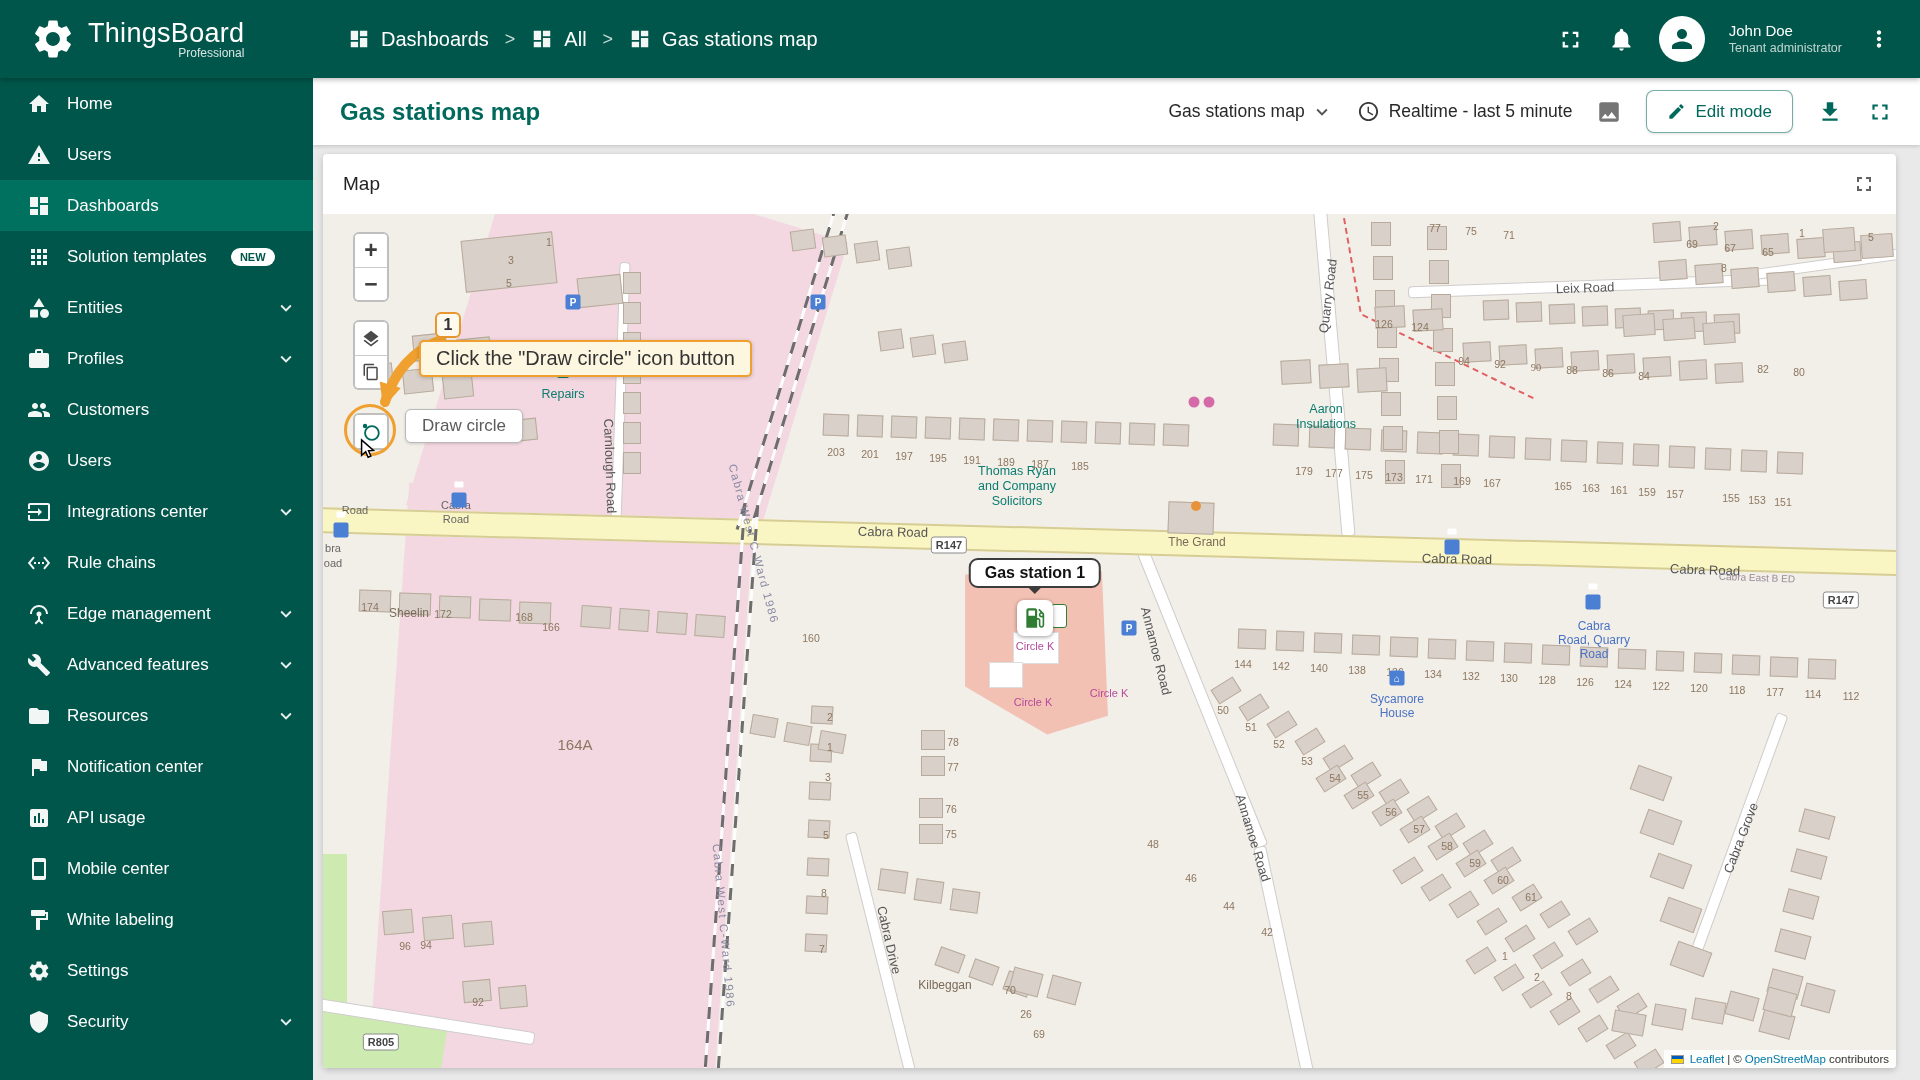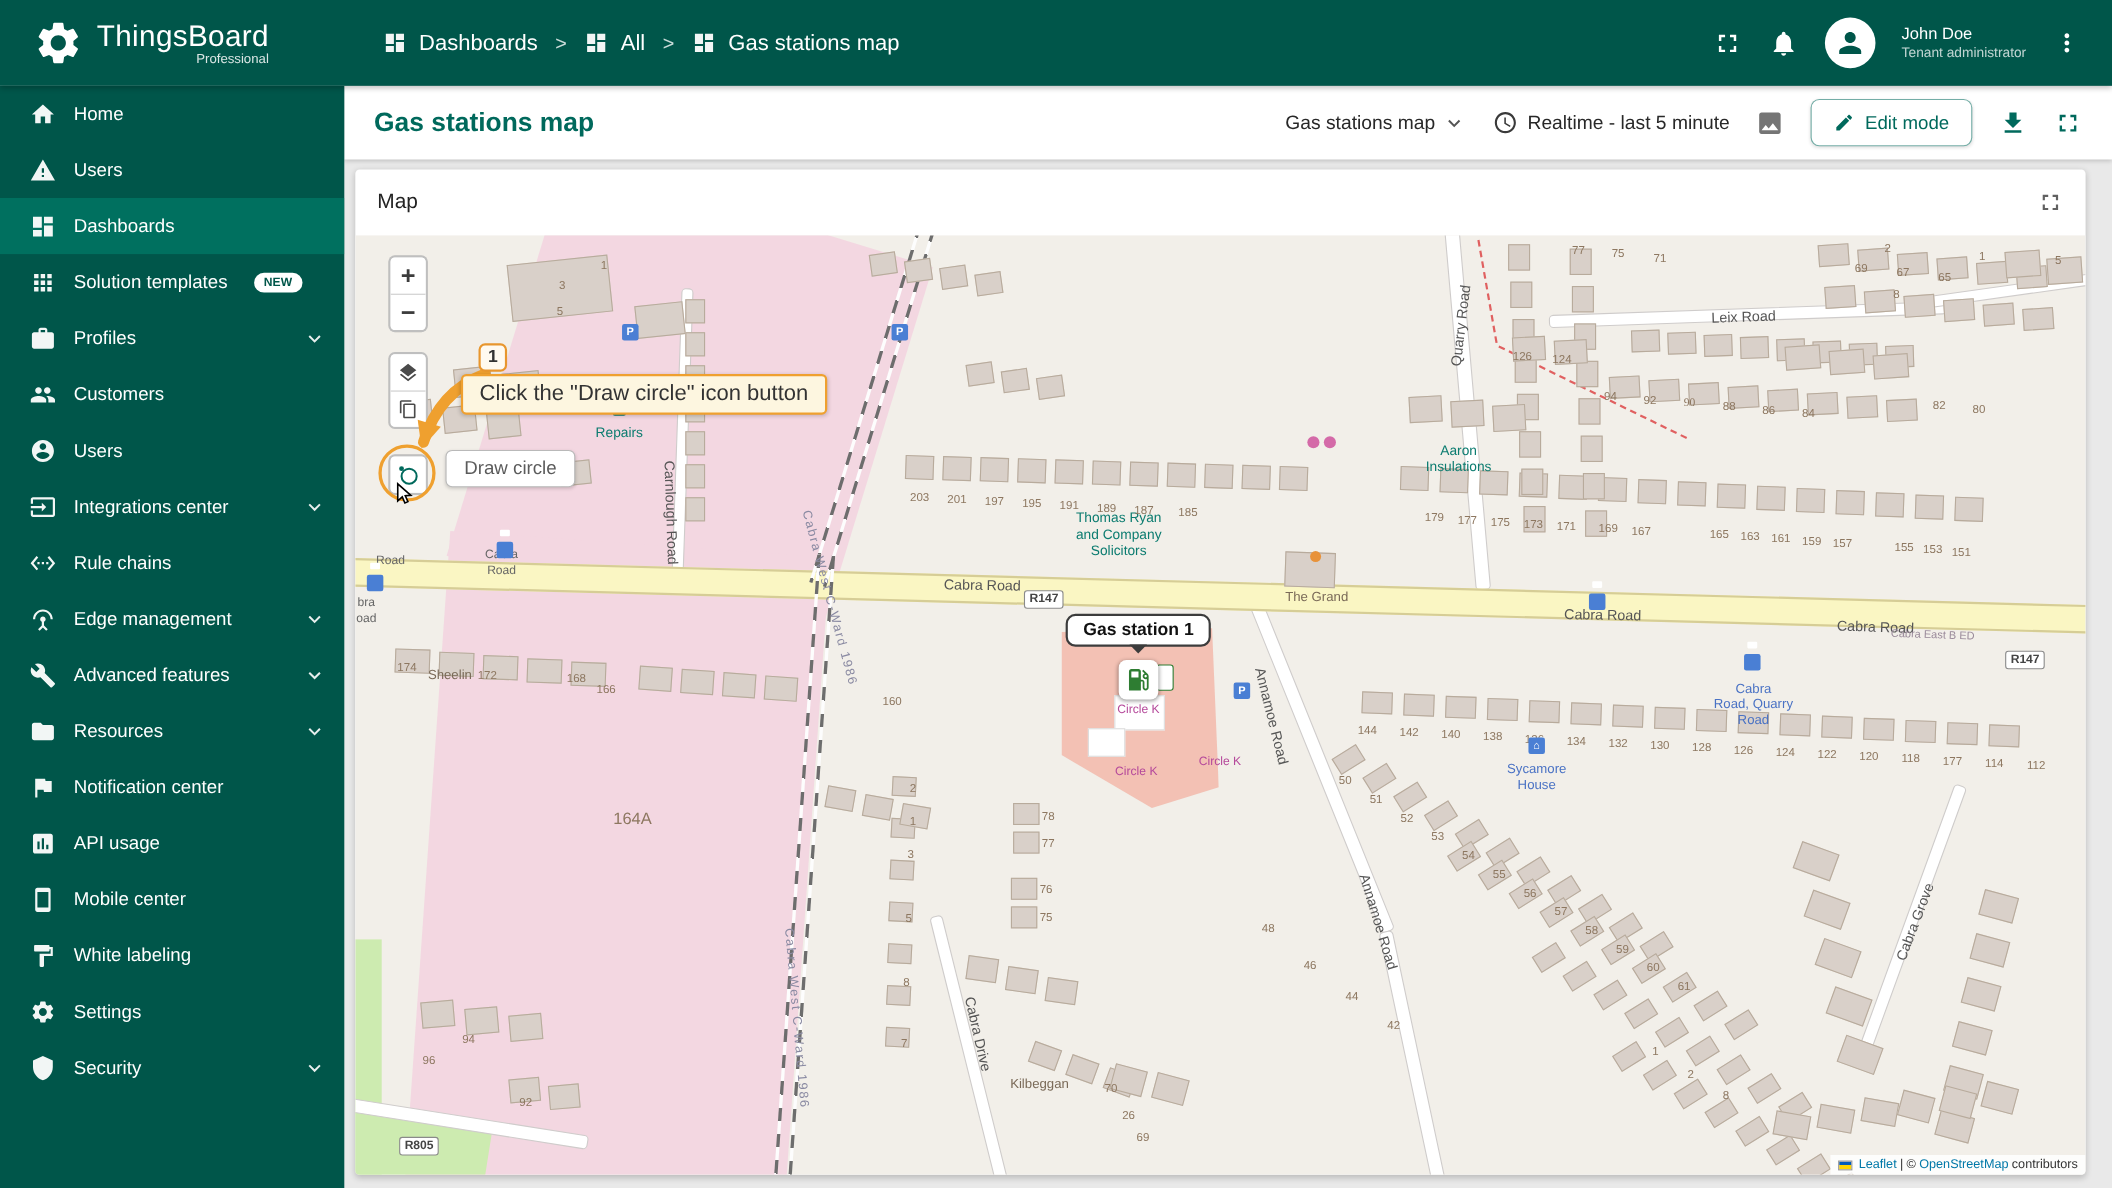--- a/index.html
+++ b/index.html
@@ -208,20 +208,33 @@
       <span class="nav-label">Dashboards</span>
     </div>
     <div class="nav-item">
       <span class="nav-ic">
         <svg width="24" height="24" viewBox="0 0 24 24">
           <path d="M4 8h4V4H4v4zm6 12h4v-4h-4v4zm-6 0h4v-4H4v4zm0-6h4v-4H4v4zm6 0h4v-4h-4v4zm6-10v4h4V4h-4zm-6 4h4V4h-4v4zm6 6h4v-4h-4v4zm0 6h4v-4h-4v4z"></path>
         </svg>
       </span>
       <span class="nav-label">Solution templates</span>
       <span class="nav-badge">NEW</span>
+    </div>
+    <div class="nav-item">
+      <span class="nav-ic">
+        <svg width="24" height="24" viewBox="0 0 24 24">
+          <path d="M12 2l-5.5 9h11L12 2zm5.5 11c-2.49 0-4.5 2.01-4.5 4.5s2.01 4.5 4.5 4.5 4.5-2.01 4.5-4.5-2.01-4.5-4.5-4.5zM3 21.5h8v-8H3v8z"></path>
+        </svg>
+      </span>
+      <span class="nav-label">Entities</span>
+      <span class="nav-chev">
+        <svg width="22" height="22" viewBox="0 0 24 24">
+          <path d="M7.41 8.59L12 13.17l4.59-4.58L18 10l-6 6-6-6 1.41-1.41z"></path>
+        </svg>
+      </span>
     </div>
     <div class="nav-item">
       <span class="nav-ic">
         <svg width="24" height="24" viewBox="0 0 24 24">
           <path d="M20 6h-4V4c0-1.11-.89-2-2-2h-4c-1.11 0-2 .89-2 2v2H4c-1.11 0-1.99.89-1.99 2L2 19c0 1.11.89 2 2 2h16c1.11 0 2-.89 2-2V8c0-1.11-.89-2-2-2zm-6 0h-4V4h4v2z"></path>
         </svg>
       </span>
       <span class="nav-label">Profiles</span>
       <span class="nav-chev">
         <svg width="22" height="22" viewBox="0 0 24 24">
@@ -789,21 +802,21 @@
           <span class="mn" style="left: 628px; top: 620px; transform: translate(-50%, -50%);">75</span>
           <span class="mn" style="left: 507px; top: 503px; transform: translate(-50%, -50%);">2</span>
           <span class="mn" style="left: 507px; top: 533px; transform: translate(-50%, -50%);">1</span>
           <span class="mn" style="left: 505px; top: 563px; transform: translate(-50%, -50%);">3</span>
           <span class="mn" style="left: 503px; top: 621px; transform: translate(-50%, -50%);">5</span>
           <span class="mn" style="left: 501px; top: 679px; transform: translate(-50%, -50%);">8</span>
           <span class="mn" style="left: 499px; top: 735px; transform: translate(-50%, -50%);">7</span>
           <span class="mn" style="left: 687px; top: 776px; transform: translate(-50%, -50%);">70</span>
           <span class="mn" style="left: 703px; top: 800px; transform: translate(-50%, -50%);">26</span>
           <span class="mn" style="left: 716px; top: 820px; transform: translate(-50%, -50%);">69</span>
-          <span class="mn" style="left: 67px; top: 732px; transform: translate(-50%, -50%); margin-top: 18px;">96</span>
+          <span class="mn" style="left: 82px; top: 732px; transform: translate(-50%, -50%);">96</span>
           <span class="mn" style="left: 103px; top: 731px; transform: translate(-50%, -50%);">94</span>
           <span class="mn" style="left: 155px; top: 788px; transform: translate(-50%, -50%);">92</span>
           <span class="mn" style="left: 188px; top: 46px; transform: translate(-50%, -50%);">3</span>
           <span class="mn" style="left: 186px; top: 69px; transform: translate(-50%, -50%);">5</span>
           <span class="mn" style="left: 226px; top: 28px; transform: translate(-50%, -50%);">1</span>
           <span class="mn" style="left: 1182px; top: 742px; transform: translate(-50%, -50%);">1</span>
           <span class="mn" style="left: 1214px; top: 763px; transform: translate(-50%, -50%);">2</span>
           <span class="mn" style="left: 1246px; top: 782px; transform: translate(-50%, -50%);">8</span>
           <span class="mb" style="left: 626px; top: 331px; transform: translate(-50%, -50%);">R147</span>
           <span class="mb" style="left: 1518px; top: 386px; transform: translate(-50%, -50%);">R147</span>

